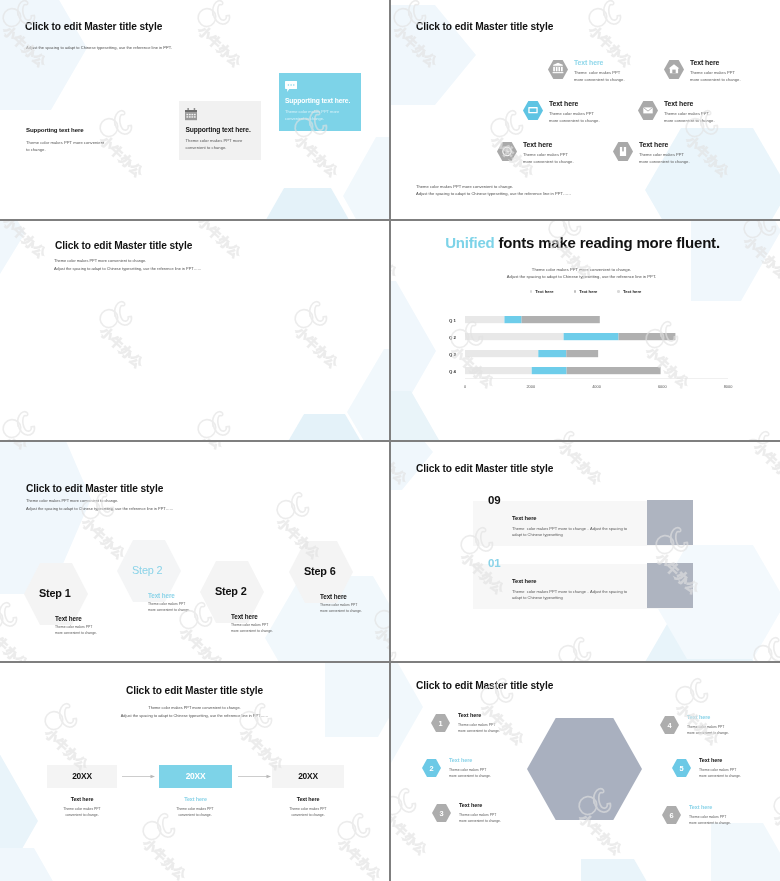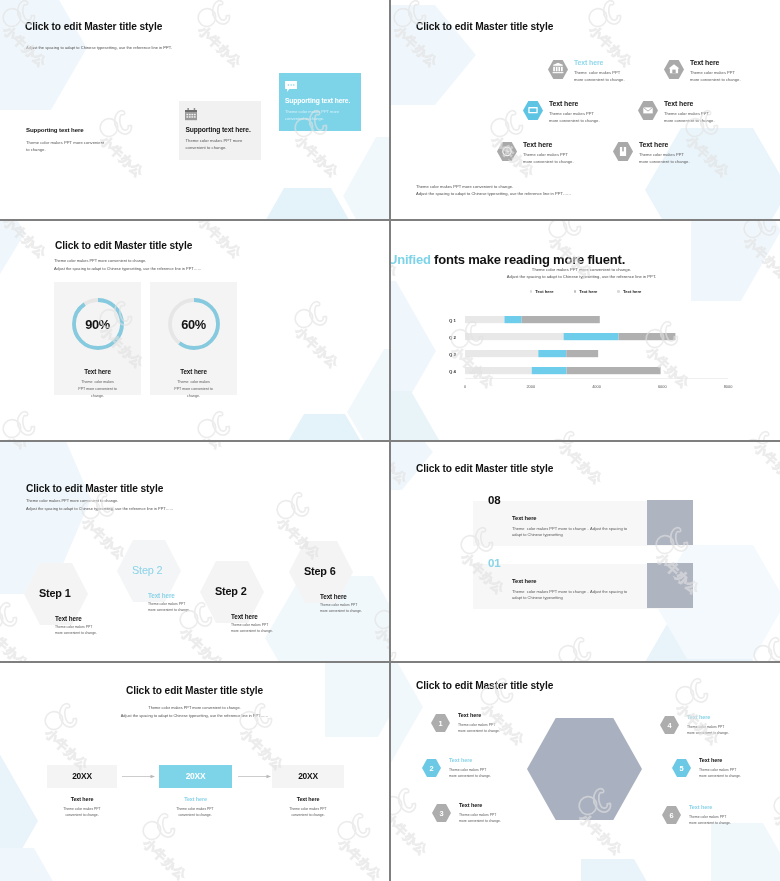--- a/index.html
+++ b/index.html
@@ -220,57 +220,35 @@
     <polygon points="304,193 345,193 366,229 345,265 304,265 283,229" fill="#e4f2f9"></polygon>
   </svg>
   <div class="wm"><svg viewBox="0 0 389 219" width="389" height="219">
           <use href="#wmtile" x="0" y="-30"></use>
         </svg></div>
 
   <div class="ct ttl" style="left:55px;top:19px;font-size:10.2px;">Click to edit Master title style</div>
   <div class="ct sub" style="left:54px;top:37px;font-size:3.9px;">Theme color makes PPT more convenient to change.</div>
   <div class="ct sub" style="left:54px;top:45px;font-size:3.9px;">Adjust the spacing to adapt to Chinese typesetting, use the reference line in PPT……</div>
 
-  <div class="ct" style="left:54px;top:61px;width:87px;height:113px;background:#f4f4f4;">
-    <svg width="62" height="62" viewBox="0 0 62 62" style="position:absolute;left:12.8px;top:11px;">
-      <circle cx="31" cy="31" r="24" fill="none" stroke="#e6e6e6" stroke-width="3.8"></circle>
-      <circle cx="31" cy="31" r="24" fill="none" stroke="#85cade" stroke-width="3.8" stroke-dasharray="135.7 150.8" stroke-dashoffset="0" transform="rotate(-90 31 31)"></circle>
-    </svg>
-    <div style="position:absolute;left:0;top:35px;width:87px;text-align:center;font-weight:bold;font-size:12.8px;color:#131313;letter-spacing:-0.4px;">90%</div>
-    <div class="hd" style="position:absolute;left:0;top:86px;width:87px;text-align:center;font-size:6.3px;">Text here</div>
-    <div class="bd" style="position:absolute;left:0;top:97px;width:87px;text-align:center;font-size:3.6px;line-height:1.95;">Theme  color makes
-PPT more convenient to
-change.</div>
-  </div>
-
-  <div class="ct" style="left:150px;top:61px;width:87px;height:113px;background:#f4f4f4;">
-    <svg width="62" height="62" viewBox="0 0 62 62" style="position:absolute;left:12.8px;top:11px;">
-      <circle cx="31" cy="31" r="24" fill="none" stroke="#e6e6e6" stroke-width="3.8"></circle>
-      <circle cx="31" cy="31" r="24" fill="none" stroke="#85cade" stroke-width="3.8" stroke-dasharray="90.5 195.9" stroke-dashoffset="0" transform="rotate(-90 31 31)"></circle>
-    </svg>
-    <div style="position:absolute;left:0;top:35px;width:87px;text-align:center;font-weight:bold;font-size:12.8px;color:#131313;letter-spacing:-0.4px;">60%</div>
-    <div class="hd" style="position:absolute;left:0;top:86px;width:87px;text-align:center;font-size:6.3px;">Text here</div>
-    <div class="bd" style="position:absolute;left:0;top:97px;width:87px;text-align:center;font-size:3.6px;line-height:1.95;">Theme  color makes
-PPT more convenient to
-change.</div>
-  </div>
+
 
 </div>
 
 <div class="slide">
   <svg class="layer0" viewBox="0 0 389 219">
     <polygon points="-60,60 5,60 45,130 5,200 -60,200" fill="#f0f7fc"></polygon>
     <polygon points="300,-60 350,-60 390,10 350,80 300,80" fill="#f0f7fc"></polygon>
     <polygon points="-30,170 20,170 60,240 20,310 -30,310" fill="#e9f4f9"></polygon>
   </svg>
   <div class="wm"><svg viewBox="0 0 389 219" width="389" height="219">
           <use href="#wmtile" x="-40" y="-10"></use>
         </svg></div>
 
-  <div class="ct" style="left:-3px;top:31px;width:389px;font-weight:bold;font-size:13px;color:#121212;letter-spacing:-0.2px;"><span class="acc">Unified</span><span> fonts make reading more fluent.</span></div>
+  <div class="ct" style="left:-3px;top:13px;width:389px;text-align:center;font-weight:bold;font-size:15px;color:#121212;letter-spacing:-0.2px;"><span class="acc">Unified</span><span> fonts make reading more fluent.</span></div>
   <div class="ct sub" style="left:-4px;top:46px;width:389px;text-align:center;font-size:4.2px;">Theme  color makes PPT more convenient to change.</div>
   <div class="ct sub" style="left:-4px;top:53px;width:389px;text-align:center;font-size:4.15px;">Adjust the spacing to adapt to Chinese typesetting, use the reference line in PPT.</div>
 
   <div class="ct" style="left:0px;top:68px;width:389px;display:flex;justify-content:center;gap:20px;">
     <div style="display:flex;align-items:center;gap:3px;">
           <span style="width:2.6px;height:2.6px;background:#d9d9d9;display:inline-block;border-radius:50%;"></span>
           <span style="font-size:4.2px;font-weight:bold;color:#222;">Text here</span>
         </div>
     <div style="display:flex;align-items:center;gap:3px;">
           <span style="width:2.6px;height:2.6px;background:#bfbfbf;display:inline-block;border-radius:50%;"></span>
@@ -373,21 +351,21 @@
         </svg></div>
 
   <div class="ct ttl" style="left:25px;top:21px;font-size:10.2px;">Click to edit Master title style</div>
 
   <div class="ct" style="left:82px;top:59px;width:219px;height:45px;background:#f7f7f7;">
     <div class="hd" style="position:absolute;left:39px;top:14px;font-size:5.8px;">Text here</div>
     <div class="bd" style="position:absolute;left:39px;top:25px;font-size:4.0px;line-height:1.6;">Theme  color makes PPT more to change．Adjust the spacing to
 adapt to Chinese typesetting</div>
   </div>
   <div class="ct" style="left:256px;top:58px;width:46px;height:45px;background:#aeb4c0;"></div>
-  <div class="ct" style="left:97px;top:52px;font-weight:bold;font-size:11.5px;color:#111;letter-spacing:-0.2px;">08</div>
+  <div class="ct" style="left:97px;top:52px;font-weight:bold;font-size:11.5px;color:#111;letter-spacing:-0.2px;">09</div>
 
   <div class="ct" style="left:82px;top:122px;width:219px;height:45px;background:#f7f7f7;">
     <div class="hd" style="position:absolute;left:39px;top:14px;font-size:5.8px;">Text here</div>
     <div class="bd" style="position:absolute;left:39px;top:25px;font-size:4.0px;line-height:1.6;">Theme  color makes PPT more to change．Adjust the spacing to
 adapt to Chinese typesetting</div>
   </div>
   <div class="ct" style="left:256px;top:121px;width:46px;height:45px;background:#aeb4c0;"></div>
   <div class="ct" style="left:97px;top:115px;font-weight:bold;font-size:11.5px;color:#8ad3e8;letter-spacing:-0.2px;">01</div>
 </div>
 

